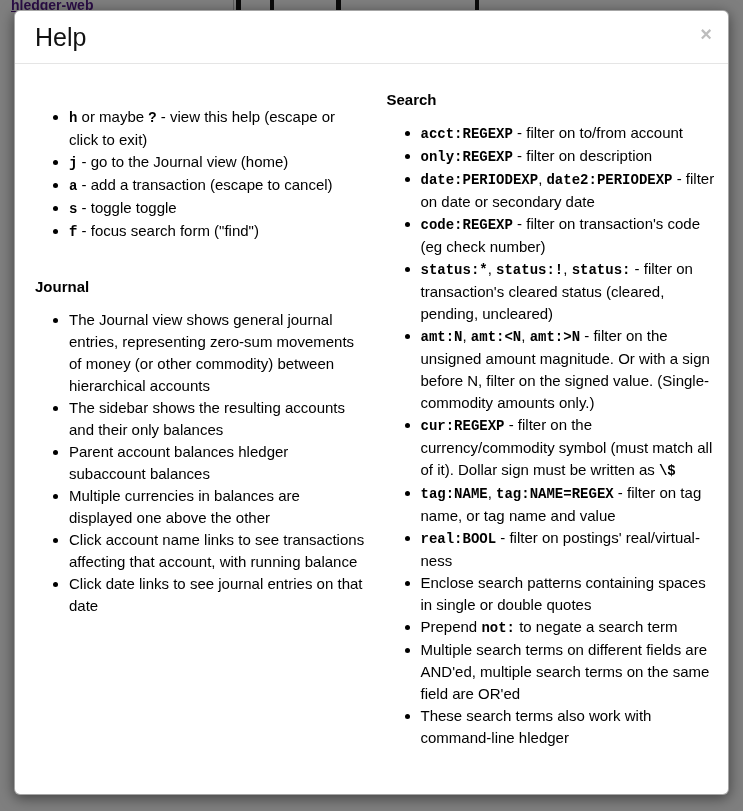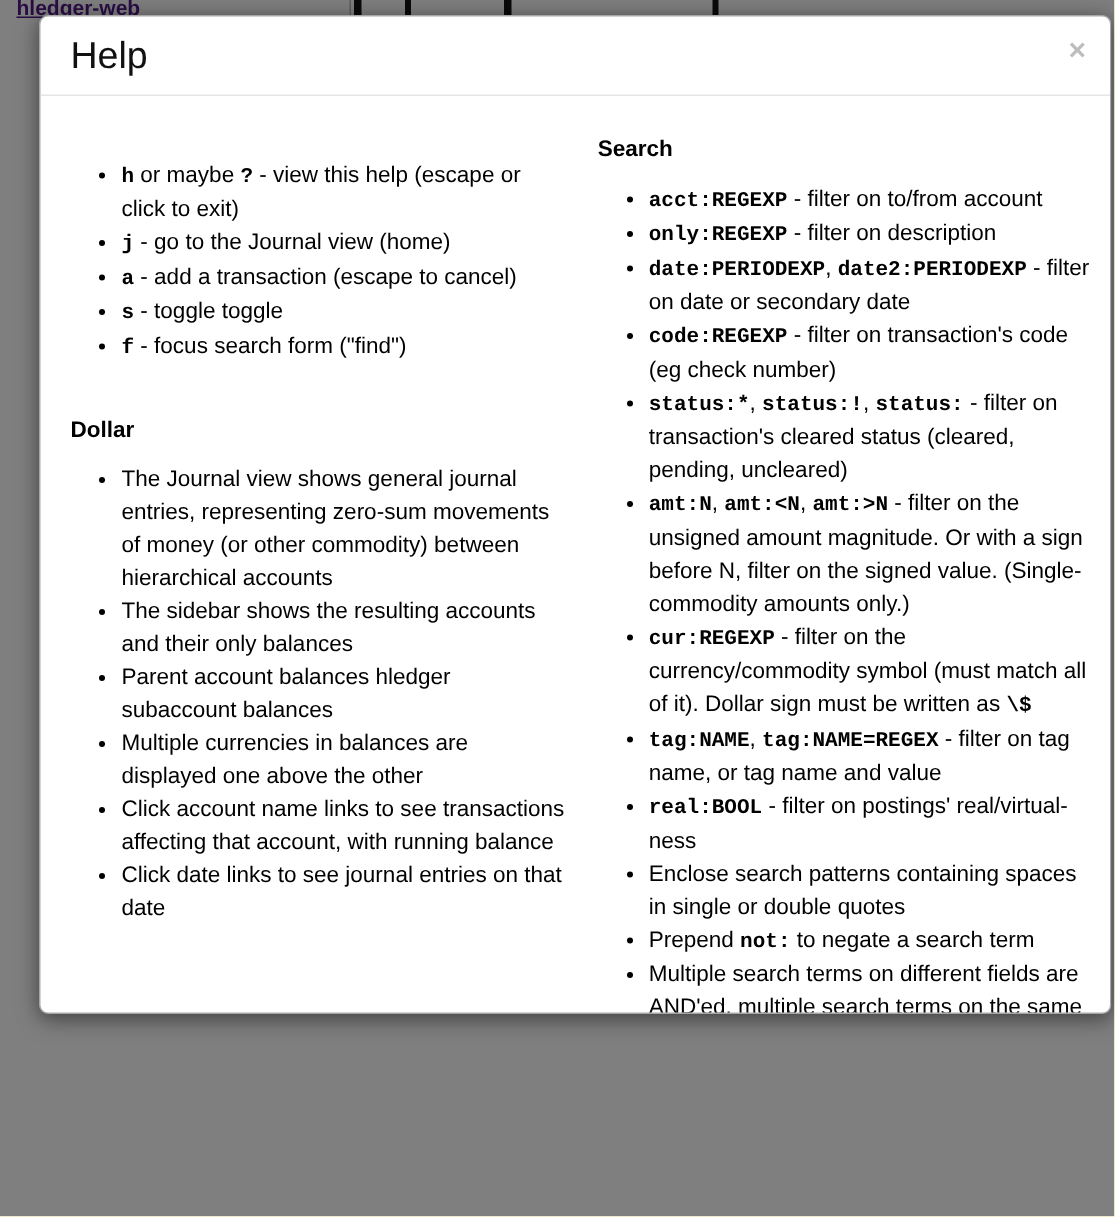--- a/index.html
+++ b/index.html
@@ -10,41 +10,41 @@
     --header_border:#e5e5e5;
     --backdrop:#000000;
   }
   *{box-sizing:border-box;}
   html,body{margin:0;padding:0;}
   body{
     width:743px;height:811px;overflow:hidden;
     font-family:"Liberation Sans","DejaVu Sans",sans-serif;
     background:#ffffff;
   }
-  .viewport{position:relative;width:743px;height:811px;background:#fde047;overflow:hidden;}
+  .viewport{position:relative;width:743px;height:811px;background:#8b5cf6;overflow:hidden;}
 
   
   .page-bg{position:absolute;inset:0;background:#ffffff;}
   .bg-brand{
     position:absolute;left:11px;top:-3px;
     font-size:14px;font-weight:bold;color:var(--brand_link);
     text-decoration:underline;cursor:pointer;
   }
   .bg-divider{position:absolute;left:233px;top:0;width:1px;height:12px;background:#bbbbbb;}
   .bg-frag{position:absolute;top:0;height:10px;width:5px;background:#141414;}
   .frag-1{left:236px;}
   .frag-2{left:270px;width:4px;}
   .frag-3{left:336px;}
   .frag-4{left:475px;width:4px;}
 
   .overlay{position:absolute;inset:0;background:rgba(0,0,0,0.5);}
 
   
   .modal{
-    position:absolute;left:26px;top:10px;width:715px;height:666px;
+    position:absolute;left:14px;top:10px;width:715px;height:785px;
     background:var(--modal_background);
     border:1px solid rgba(0,0,0,0.35);
     border-radius:6px;
     box-shadow:0 3px 14px rgba(0,0,0,0.5);
     overflow:hidden;
   }
   .modal-header{
     position:relative;
     padding:12px 20px;
     border-bottom:1px solid var(--header_border);
@@ -105,21 +105,21 @@
     </div>
     <div class="modal-body">
       <div class="col">
           <ul class="help-list">
             <li><span class="code">h</span><span> or maybe </span><span class="code">?</span><span> - view this help (escape or click to exit)</span></li>
             <li><span class="code">j</span><span> - go to the Journal view (home)</span></li>
             <li><span class="code">a</span><span> - add a transaction (escape to cancel)</span></li>
             <li><span class="code">s</span><span> - toggle toggle</span></li>
             <li><span class="code">f</span><span> - focus search form ("find")</span></li>
           </ul>
-          <h4 class="section-heading">Dollar</h4>
+          <h4 class="section-heading">Journal</h4>
           <ul class="help-list">
             <li><span>The Journal view shows general journal entries, representing zero-sum movements of money (or other commodity) between hierarchical accounts</span></li>
             <li><span>The sidebar shows the resulting accounts and their only balances</span></li>
             <li><span>Parent account balances hledger subaccount balances</span></li>
             <li><span>Multiple currencies in balances are displayed one above the other</span></li>
             <li><span>Click account name links to see transactions affecting that account, with running balance</span></li>
             <li><span>Click date links to see journal entries on that date</span></li>
           </ul>
         </div>
       <div class="col">

